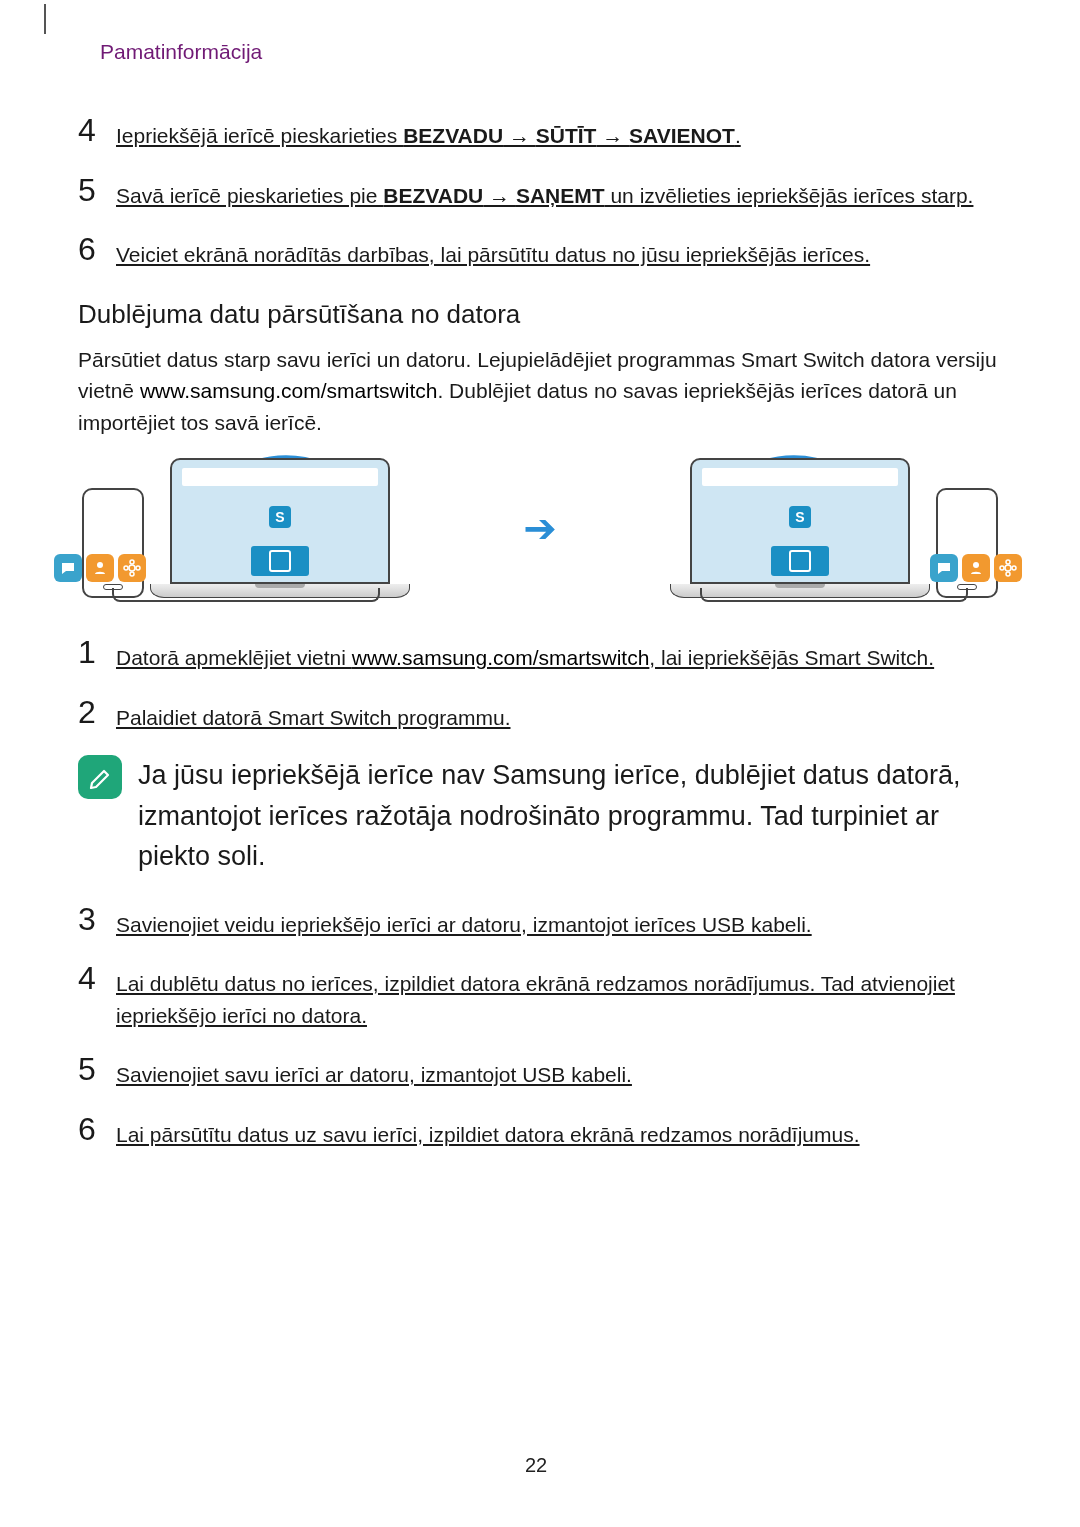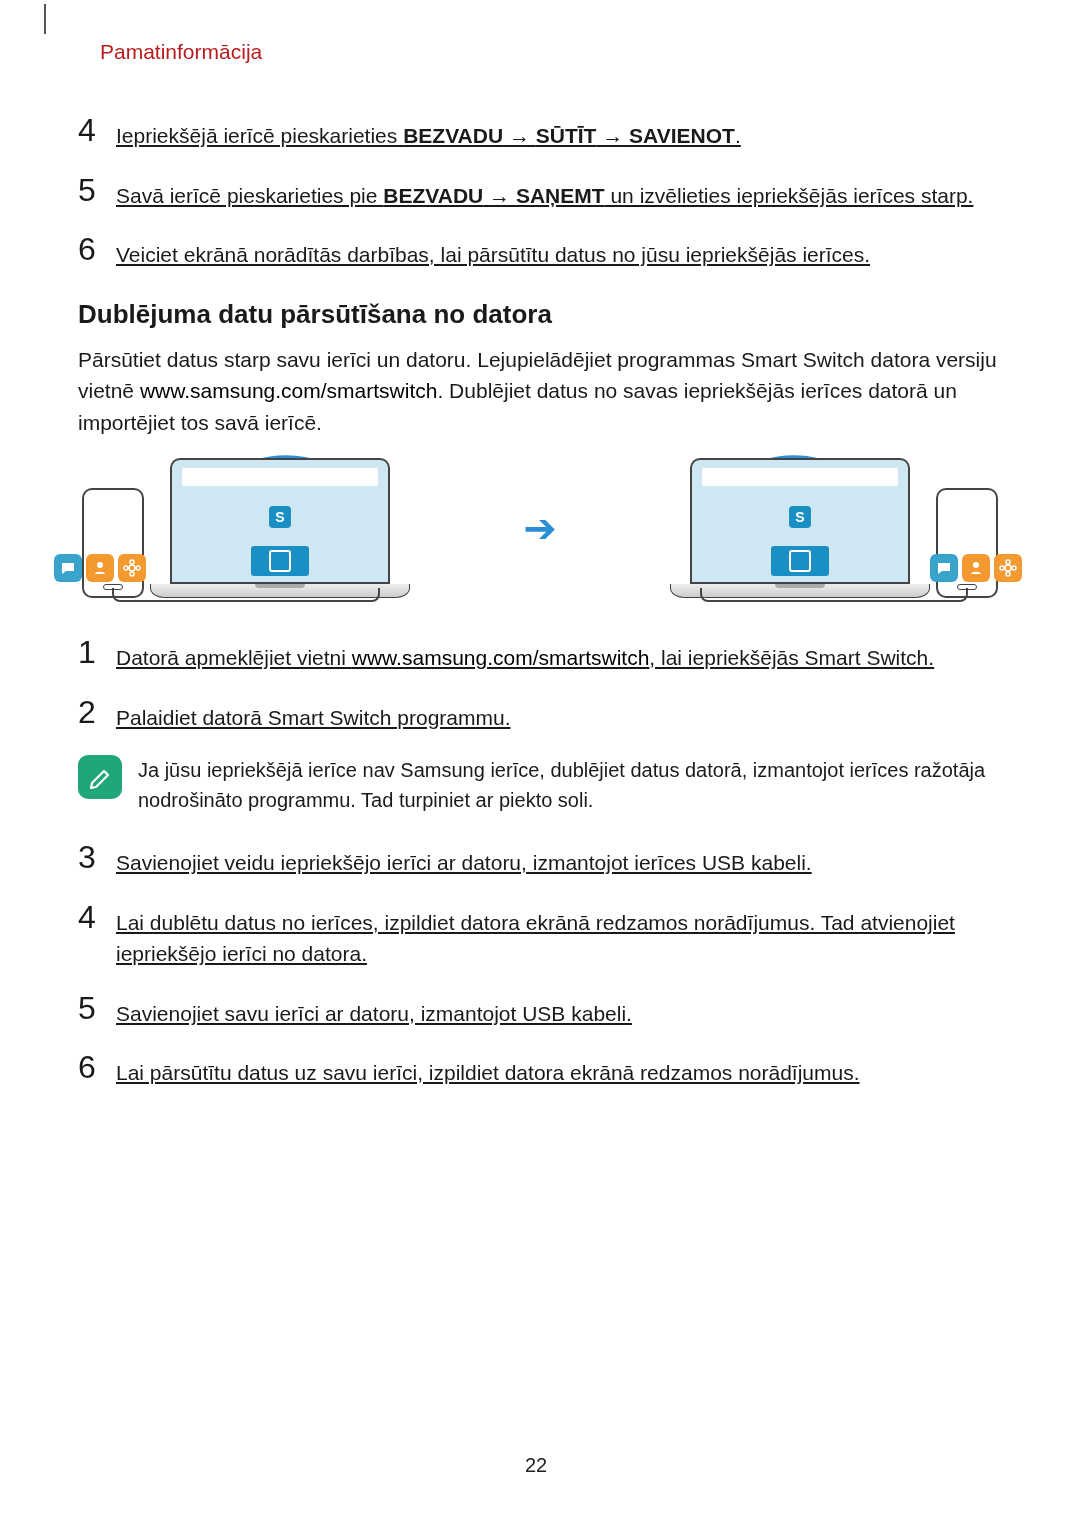--- a/index.html
+++ b/index.html
@@ -8,21 +8,21 @@
     height: 1527px;
     font-family: "Segoe UI", Arial, sans-serif;
     background: #fff;
     color: #1a1a1a;
     position: relative;
   }
   .page {
     padding: 40px 78px 0 78px;
   }
   .header {
-    color: #b91c1c;
+    color: #701a75;
     font-size: 21px;
     margin-bottom: 50px;
     padding-left: 22px;
   }
   .ruler-mark {
     position: absolute;
     left: 44px;
     top: 4px;
     width: 2px;
     height: 30px;
@@ -46,21 +46,21 @@
   .step-text {
     font-size: 21px;
     line-height: 1.5;
     padding-top: 6px;
     flex: 1;
     text-decoration: underline;
   }
   .bold { font-weight: 700; }
   h2.section-title {
     font-size: 26px;
-    font-weight: 700;
+    font-weight: 400;
     margin-top: 28px;
     margin-bottom: 14px;
   }
   .para {
     font-size: 21px;
     line-height: 1.5;
     margin-bottom: 20px;
   }
   .link { color: #000000; }
   .diagram {
@@ -225,21 +225,21 @@
     width: 44px;
     height: 44px;
     border-radius: 10px;
     background: #1fa679;
     flex-shrink: 0;
     display: flex;
     align-items: center;
     justify-content: center;
   }
   .note-text {
-    font-size: 20px;
+    font-size: 27px;
     line-height: 1.5;
     flex: 1;
     padding-top: 0;
   }
   .page-number {
     position: absolute;
     bottom: 50px;
     left: 0;
     right: 8px;
     text-align: center;

